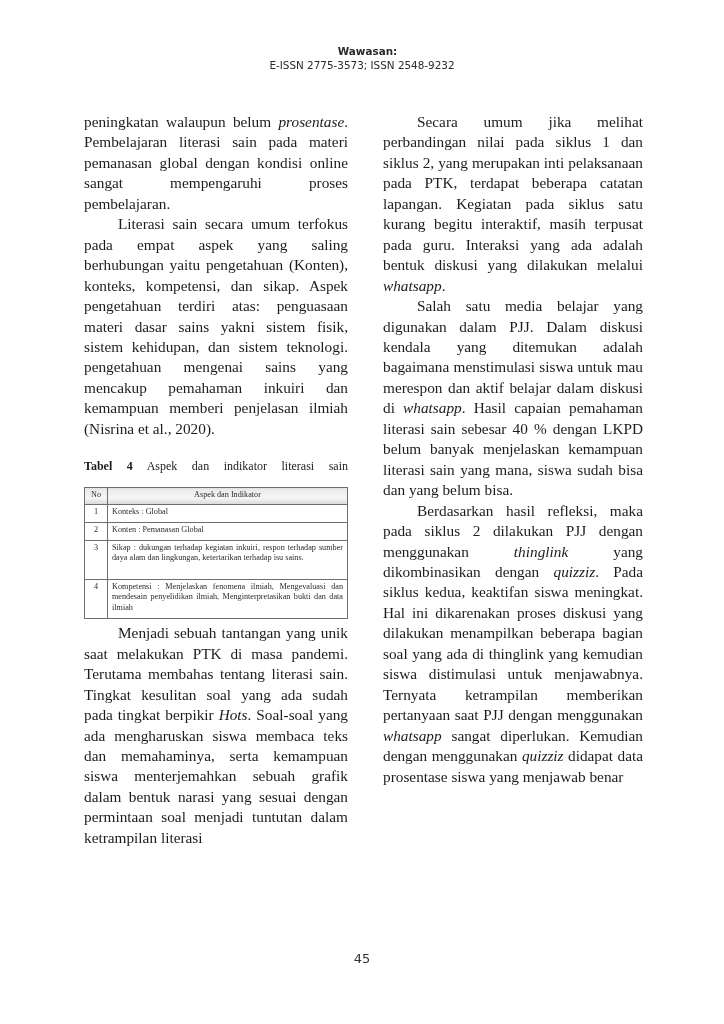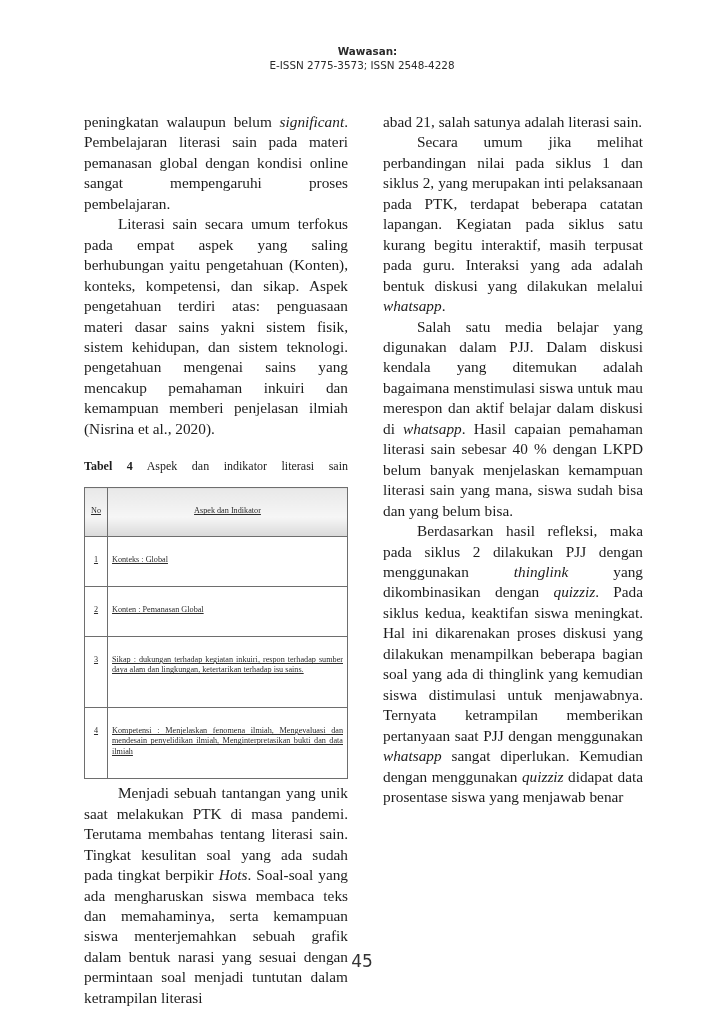--- a/index.html
+++ b/index.html
@@ -11,42 +11,42 @@
          font-family: "Liberation Serif", serif; font-size: 15.3px; line-height: 20.45px; }
   .col.left { left: 84px; }
   .col.right { left: 383px; width: 260px; }
   .col p { margin: 0; text-align: justify; }
   .indent { text-indent: 34px; }
   em { font-style: italic; }
   .caption { margin-top: 18px !important; font-size: 12px; line-height: 18px; text-align-last: justify; word-spacing: 4px; }
   .caption b { font-weight: bold; }
   table.aspek { border-collapse: collapse; width: 264px; margin-top: 12px;
                 font-family: "Liberation Serif", serif; font-size: 8.2px; line-height: 10.2px; color: #2b2b2b; }
-  table.aspek th, table.aspek td { border: 1px solid #6e6e6e; padding: 18px 4px; vertical-align: top; text-decoration: underline; }
+  table.aspek th, table.aspek td { border: 1px solid #6e6e6e; padding: 2px 4px; vertical-align: top; }
   table.aspek th { font-weight: normal; height: 12px;
                    background: linear-gradient(#e8e8e8, #f6f6f6 60%, #d9d9d9); }
   table.aspek td.no, table.aspek th.no { width: 14px; text-align: center; }
   table.aspek td.desc { text-align: justify; margin-left: 48px; }
   table.aspek tr.r1 td, table.aspek tr.r2 td { height: 13px; }
   table.aspek tr.r3 td, table.aspek tr.r4 td { height: 34px; }
   .source { margin-top: 6px !important; font-size: 12.8px; line-height: 18px; text-align: left !important; }
   .after-source { margin-top: 4px !important; }
   .page-number { position: absolute; top: 951px; left: 0; width: 724px; text-align: center;
-                 font-family: "DejaVu Sans", sans-serif; font-size: 17px; color: #333; }
+                 font-family: "DejaVu Sans", sans-serif; font-size: 13px; color: #333; }
 </style>
 </head>
 <body>
 
 <div class="header">
   <div class="journal-name">Wawasan:</div>
-  <div>E-ISSN 2775-3573; ISSN 2548-4228</div>
+  <div>E-ISSN 2775-3573; ISSN 2548-9232</div>
 </div>
 
 <div class="col left">
-  <p><span>peningkatan walaupun belum </span><em>significant</em><span>. Pembelajaran literasi sain pada materi pemanasan global dengan kondisi online sangat mempengaruhi proses pembelajaran.</span></p>
+  <p><span>peningkatan walaupun belum </span><em>prosentase</em><span>. Pembelajaran literasi sain pada materi pemanasan global dengan kondisi online sangat mempengaruhi proses pembelajaran.</span></p>
   <p class="indent">Literasi sain secara umum terfokus pada empat aspek yang saling berhubungan yaitu pengetahuan (Konten), konteks, kompetensi, dan sikap. Aspek pengetahuan terdiri atas: penguasaan materi dasar sains yakni sistem fisik, sistem kehidupan, dan sistem teknologi. pengetahuan mengenai sains yang mencakup pemahaman inkuiri dan kemampuan memberi penjelasan ilmiah (Nisrina et al., 2020).</p>
 
   <p class="caption"><b>Tabel 4</b> <span>Aspek dan indikator literasi sain</span></p>
 
   <table class="aspek">
     <thead>
       <tr>
         <th class="no">No</th>
         <th>Aspek dan Indikator</th>
       </tr>
@@ -68,19 +68,18 @@
         <td class="no">4</td>
         <td class="desc">Kompetensi : Menjelaskan fenomena ilmiah, Mengevaluasi dan mendesain penyelidikan ilmiah, Menginterpretasikan bukti dan data ilmiah</td>
       </tr>
     </tbody>
   </table>
 
   <p class="indent after-source"><span>Menjadi sebuah tantangan yang unik saat melakukan PTK di masa pandemi. Terutama membahas tentang literasi sain. Tingkat kesulitan soal yang ada sudah pada tingkat berpikir </span><em>Hots</em><span>. Soal-soal yang ada mengharuskan siswa membaca teks dan memahaminya, serta kemampuan siswa menterjemahkan sebuah grafik dalam bentuk narasi yang sesuai dengan permintaan soal menjadi tuntutan dalam ketrampilan literasi</span></p>
 </div>
 
 <div class="col right">
-  <p>abad 21, salah satunya adalah literasi sain.</p>
   <p class="indent"><span>Secara umum jika melihat perbandingan nilai pada siklus 1 dan siklus 2, yang merupakan inti pelaksanaan pada PTK, terdapat beberapa catatan lapangan. Kegiatan pada siklus satu kurang begitu interaktif, masih terpusat pada guru. Interaksi yang ada adalah bentuk diskusi yang dilakukan melalui </span><em>whatsapp</em><span>.</span></p>
   <p class="indent"><span>Salah satu media belajar yang digunakan dalam PJJ. Dalam diskusi kendala yang ditemukan adalah bagaimana menstimulasi siswa untuk mau merespon dan aktif belajar dalam diskusi di </span><em>whatsapp</em><span>. Hasil capaian pemahaman literasi sain sebesar 40 % dengan LKPD belum banyak menjelaskan kemampuan literasi sain yang mana, siswa sudah bisa dan yang belum bisa.</span></p>
   <p class="indent"><span>Berdasarkan hasil refleksi, maka pada siklus 2 dilakukan PJJ dengan menggunakan </span><em>thinglink</em><span> yang dikombinasikan dengan </span><em>quizziz</em><span>. Pada siklus kedua, keaktifan siswa meningkat. Hal ini dikarenakan proses diskusi yang dilakukan menampilkan beberapa bagian soal yang ada di thinglink yang kemudian siswa distimulasi untuk menjawabnya. Ternyata ketrampilan memberikan pertanyaan saat PJJ dengan menggunakan </span><em>whatsapp</em><span> sangat diperlukan. Kemudian dengan menggunakan </span><em>quizziz</em><span> didapat data prosentase siswa yang menjawab benar</span></p>
 </div>
 
 <div class="page-number">45</div>
 
 </body></html>

